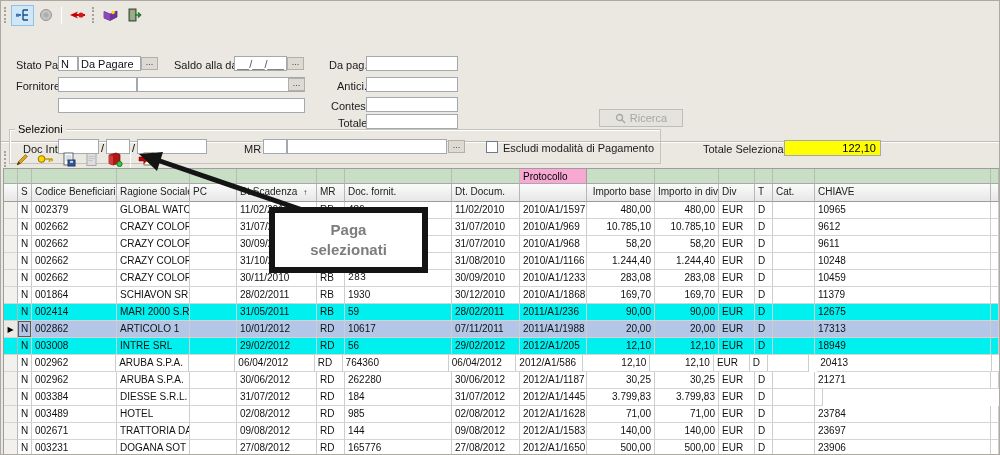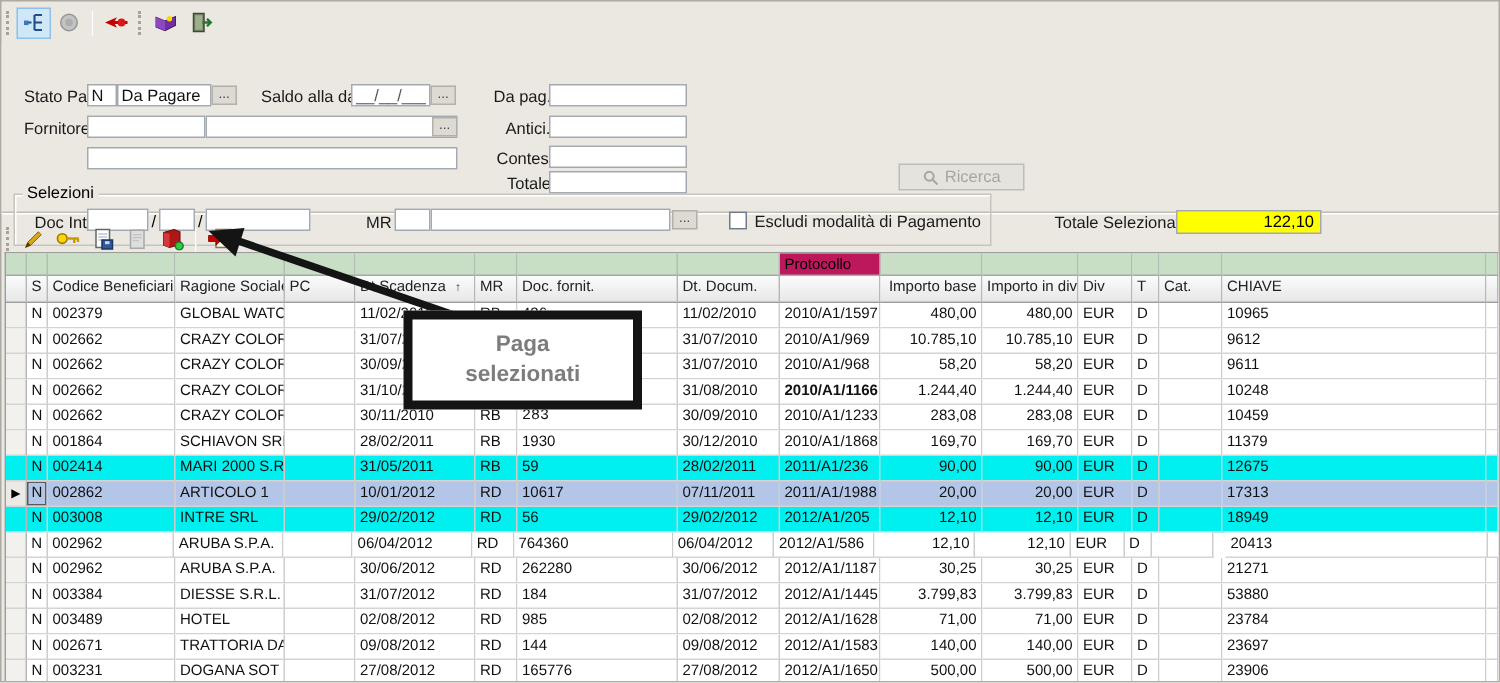--- a/index.html
+++ b/index.html
@@ -39,21 +39,21 @@
 
   
   #grid { position:absolute; left:2px; top:167px; width:997px; height:288px;
           background:#fff; font-size:10px; border-left:1px solid #9d9d9d; border-top:1px solid #9d9d9d; }
   .trow { display:flex; height:17px; }
   .trow.h1 { height:15px; }
   .trow.h2 { height:18px; }
   .cell { border-right:1px solid #cdcdcd; border-bottom:1px solid #d4d4d4; padding:1px 3px;
           overflow:hidden; white-space:nowrap; line-height:13px; background:#fff; color:#111; }
   .h1 .cell { background:#c8dfc6; border-right-color:#b2beb1; border-bottom-color:#a8a8a8; }
-  .h1 .cell.white { background:#be185d; border-right-color:#9d9d9d; color:#000; }
+  .h1 .cell.white { background:#f9a8d4; border-right-color:#9d9d9d; color:#000; }
   .h2 .cell { background:linear-gradient(#fbfbfb,#e7e7e7); border-right-color:#b7b7b7;
               border-bottom-color:#9d9d9d; color:#222; line-height:14px; }
   .selcell { background:#f2f1ee; border-right-color:#b7b7b7; text-align:center; padding:1px 0; }
   .trow.cyan .cell { background:#00efef; }
   .trow.cyan .selcell { background:#00efef; }
   .trow.selrow .cell { background:#b3c6e7; }
   .trow.selrow .selcell { background:#eceae6; }
   .num { text-align:right; }
   .sort-ind { font-size:8px; margin-left:6px; color:#333; }
   .marker { font-size:8px; color:#000; line-height:14px; }
@@ -313,21 +313,21 @@
       <div class="trow">
         <div class="cell selcell" style="width: 14px;"></div>
         <div class="cell " style="width: 14px;">N</div>
         <div class="cell " style="width: 85px;">002662</div>
         <div class="cell " style="width: 73px;">CRAZY COLOR</div>
         <div class="cell " style="width: 47px;"></div>
         <div class="cell " style="width: 80px;">31/10/2010</div>
         <div class="cell " style="width: 28px;"></div>
         <div class="cell " style="width: 107px;"></div>
         <div class="cell " style="width: 68px;">31/08/2010</div>
-        <div class="cell " style="width: 67px; font-weight: bold;">2010/A1/1166</div>
+        <div class="cell " style="width: 67px;">2010/A1/1166</div>
         <div class="cell num" style="width: 68px;">1.244,40</div>
         <div class="cell num" style="width: 64px;">1.244,40</div>
         <div class="cell " style="width: 36px;">EUR</div>
         <div class="cell " style="width: 18px;">D</div>
         <div class="cell " style="width: 42px;"></div>
         <div class="cell " style="width: 176px;">10248</div>
         <div class="cell " style="width: 8px;"></div>
       </div>
       <div class="trow">
         <div class="cell selcell" style="width: 14px;"></div>
@@ -471,21 +471,20 @@
         <div class="cell " style="width: 80px;">31/07/2012</div>
         <div class="cell " style="width: 28px;">RD</div>
         <div class="cell " style="width: 107px;">184</div>
         <div class="cell " style="width: 68px;">31/07/2012</div>
         <div class="cell " style="width: 67px;">2012/A1/1445</div>
         <div class="cell num" style="width: 68px;">3.799,83</div>
         <div class="cell num" style="width: 64px;">3.799,83</div>
         <div class="cell " style="width: 36px;">EUR</div>
         <div class="cell " style="width: 18px;">D</div>
         <div class="cell " style="width: 42px;"></div>
-        <div class="cell " style="width: 176px;">53880</div>
         <div class="cell " style="width: 8px;"></div>
       </div>
       <div class="trow">
         <div class="cell selcell" style="width: 14px;"></div>
         <div class="cell " style="width: 14px;">N</div>
         <div class="cell " style="width: 85px;">003489</div>
         <div class="cell " style="width: 73px;">HOTEL</div>
         <div class="cell " style="width: 47px;"></div>
         <div class="cell " style="width: 80px;">02/08/2012</div>
         <div class="cell " style="width: 28px;">RD</div>

